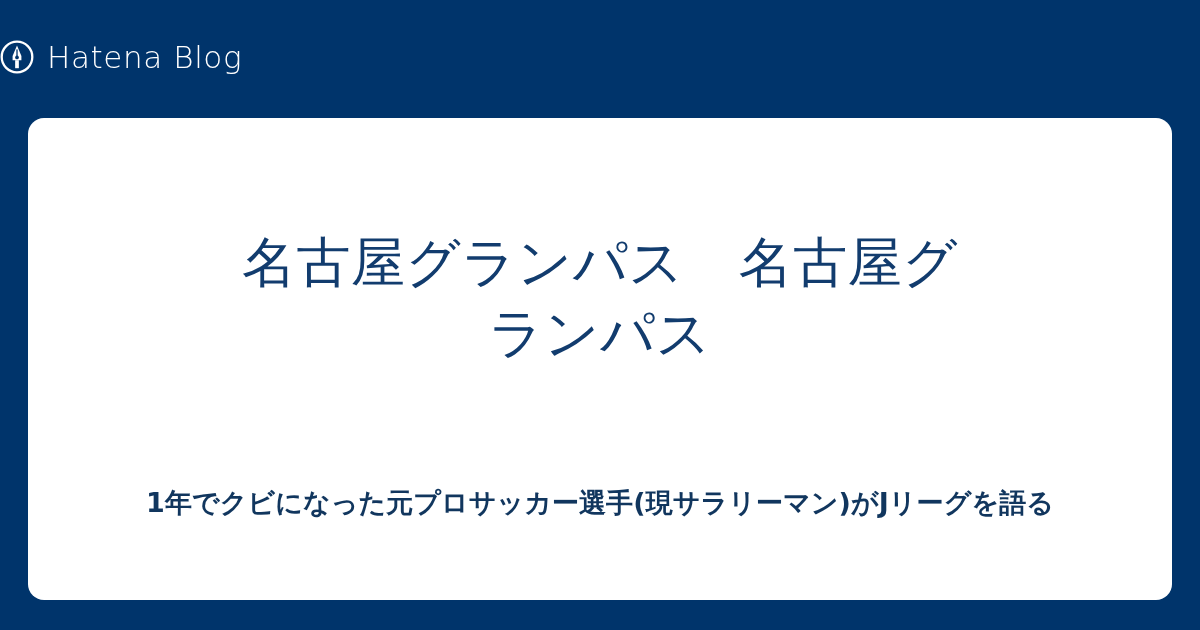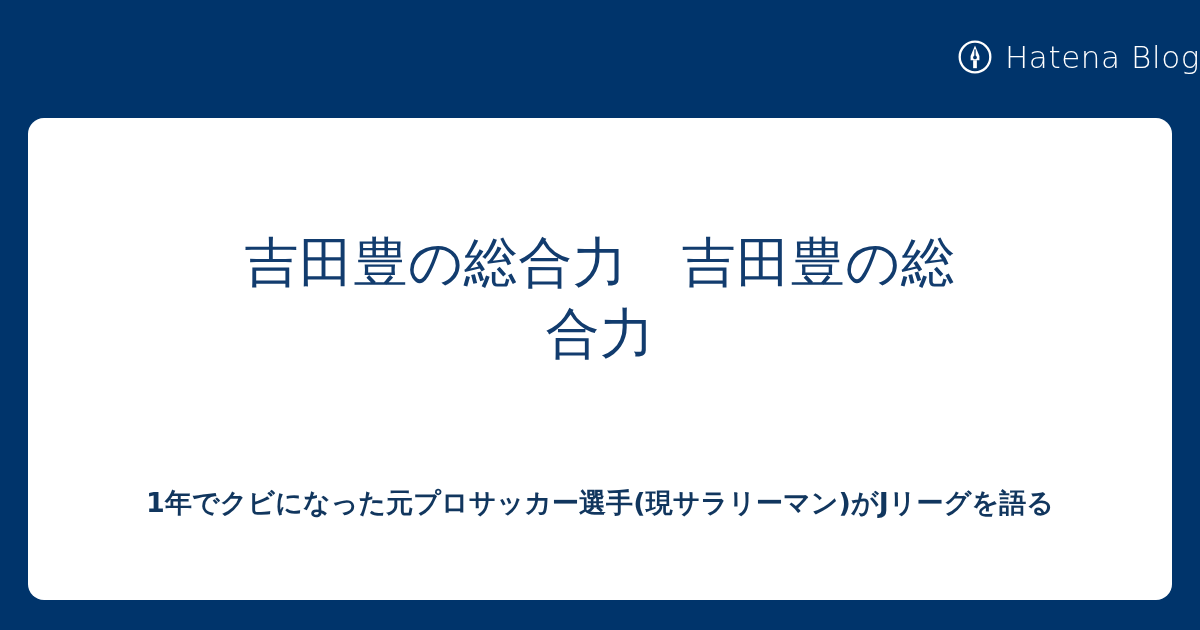--- a/index.html
+++ b/index.html
@@ -24,21 +24,21 @@
 
   
   .brand-bar {
     position: absolute;
     left: 0;
     top: 0;
     width: 1200px;
     height: 118px;
     display: flex;
     align-items: center;
-    justify-content: flex-end;
+    justify-content: flex-start;
   }
   .brand-inner {
     display: flex;
     align-items: center;
     gap: 13px;
     transform: translateY(-2px);
   }
   .brand-logo-icon {
     width: 34px;
     height: 34px;
@@ -141,21 +141,21 @@
         </svg>
       </span>
 
       <span class="brand-wordmark">Hatena Blog</span>
     </div>
   </div>
 
   <div class="content-card">
 
     <div class="entry-title-wrap">
-      <h1 class="entry-title">吉田豊の総合力　吉田豊の総合力</h1>
+      <h1 class="entry-title">名古屋グランパス　名古屋グランパス</h1>
     </div>
 
     <div class="blog-desc-wrap">
       <p class="blog-desc">1年でクビになった元プロサッカー選手(現サラリーマン)がJリーグを語る</p>
     </div>
 
   </div>
 
 </div>
 

